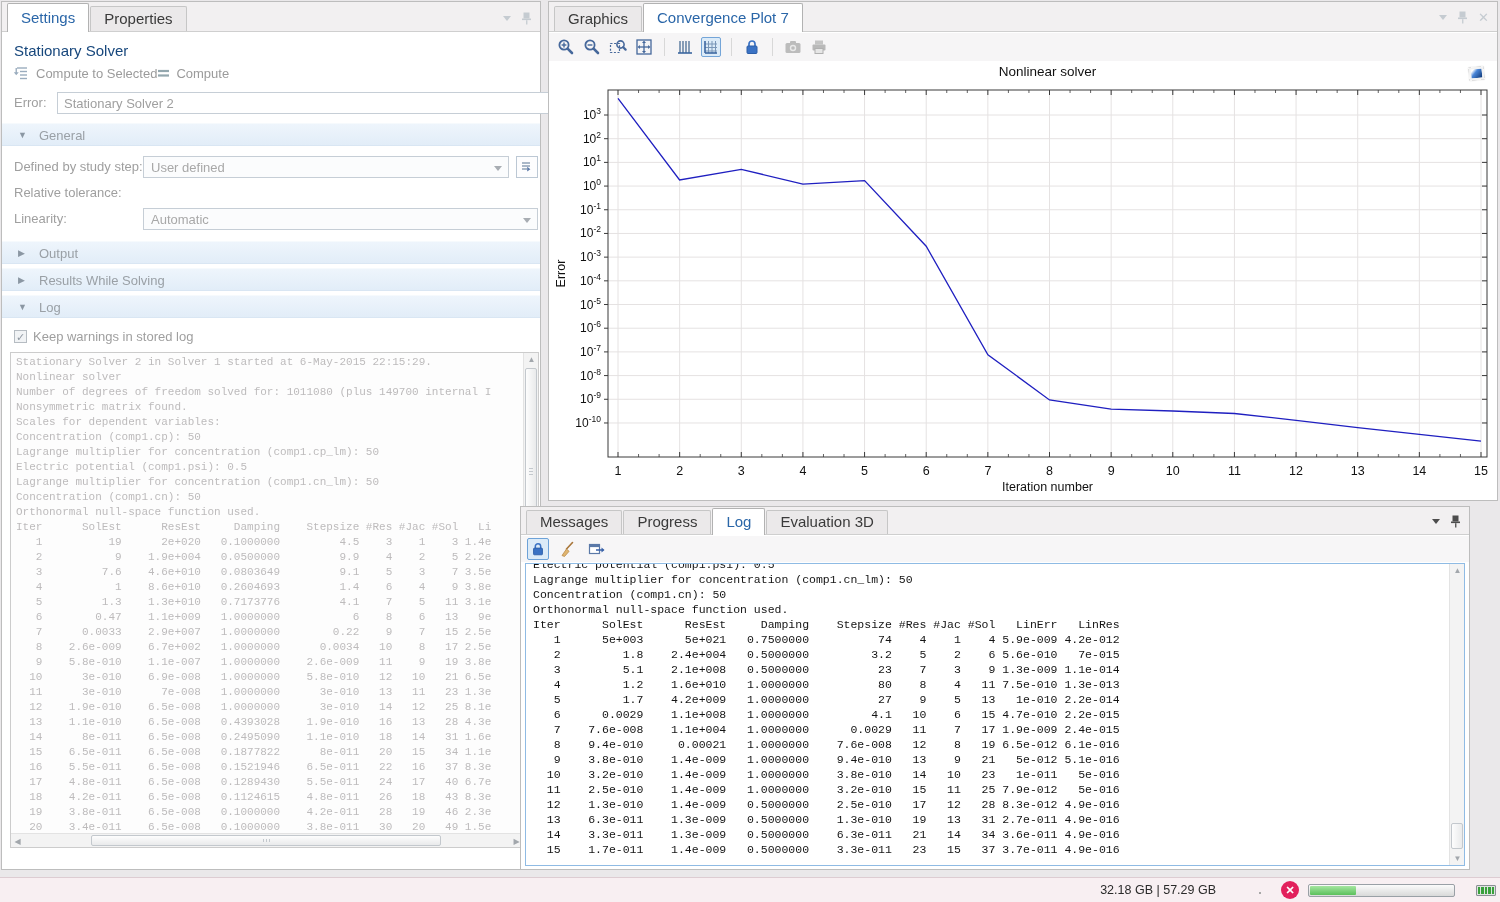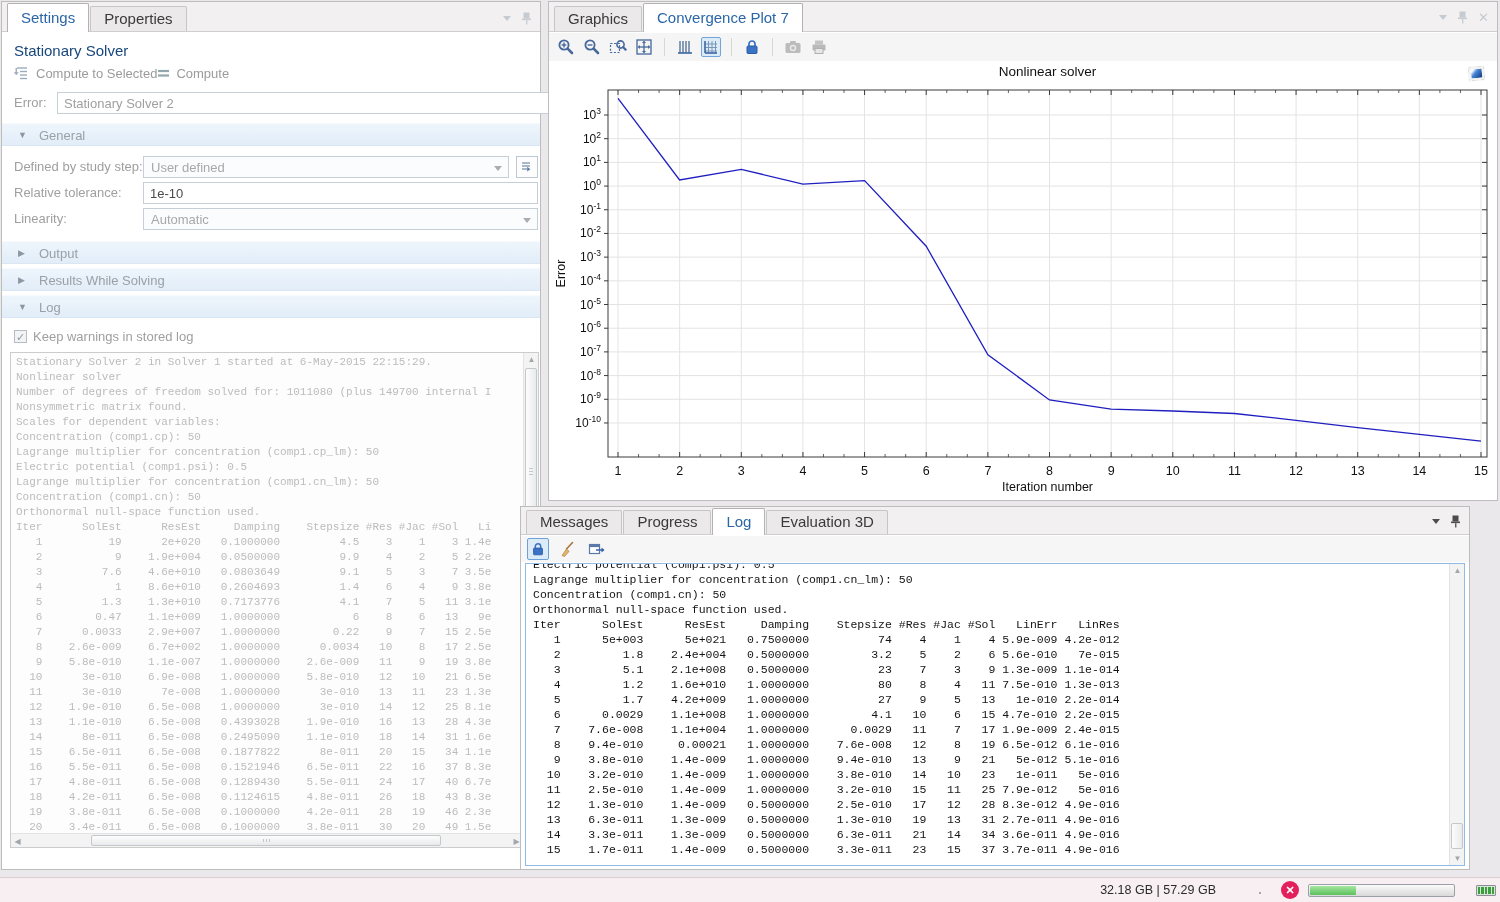--- a/index.html
+++ b/index.html
@@ -140,21 +140,20 @@
               <line x1="2" y1="6" x2="10" y2="6"></line>
               <line x1="2" y1="9" x2="7" y2="9"></line>
             </g>
             <path d="M9 12 l4-3 -4-3 z" fill="#5b79a8" transform="translate(0,2) scale(0.8)"></path>
           </svg>
       </div>
     </div>
 
     <div class="frow" style="top:149px">
       <span class="flabel">Relative tolerance:</span>
-      <input class="tinput enabled" style="left: 141px; width: 395px;" value="1e-10">
     </div>
 
     <div class="frow" style="top:175px">
       <span class="flabel">Linearity:</span>
       <div class="combo" style="left:141px;width:395px">
         <span class="combo-text">Automatic</span>
         <span class="combo-arrow tri-down"></span>
       </div>
     </div>
 

